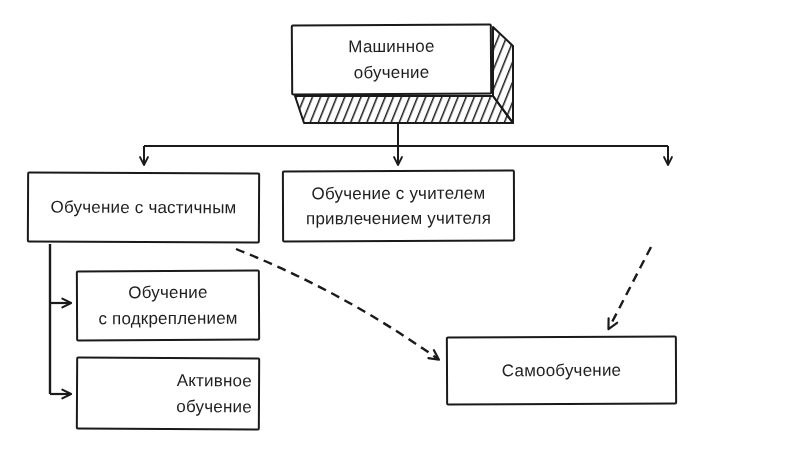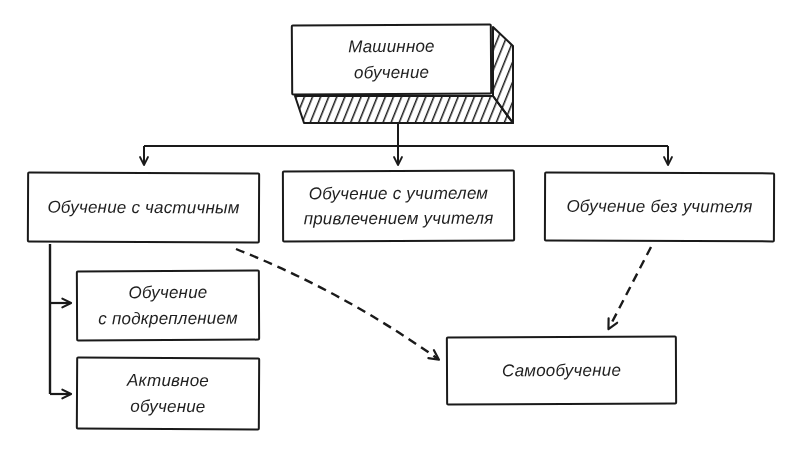--- a/index.html
+++ b/index.html
@@ -7,21 +7,20 @@
     padding: 0;
     background: #ffffff;
   }
   .canvas {
     position: relative;
     width: 800px;
     height: 466px;
     background: #ffffff;
     font-family: "Liberation Sans", "DejaVu Sans", sans-serif;
     overflow: hidden;
-    font-style: italic;
   }
   .connector-layer {
     position: absolute;
     left: 0;
     top: 0;
     width: 800px;
     height: 466px;
     z-index: 1;
   }
   .node {
@@ -43,21 +42,21 @@
   .node .label {
     white-space: pre-line;
     padding: 2px 6px;
   }
   
   .node--root          { left: 291px; top: 24px;  width: 201px; height: 71px; transform: rotate(-0.35deg); }
   .node--supervised    { left: 27px;  top: 172px; width: 233px; height: 71px; transform: rotate(0.25deg); }
   .node--semi          { left: 282px; top: 170px; width: 233px; height: 72px; transform: rotate(-0.2deg); }
   .node--unsupervised  { left: 544px; top: 172px; width: 231px; height: 70px; transform: rotate(0.2deg); }
   .node--reinforcement { left: 76px;  top: 270px; width: 184px; height: 71px; transform: rotate(-0.25deg); }
-  .node--active        { left: 76px;  top: 357px; width: 184px; height: 73px; transform: rotate(0.3deg); }
+  .node--active        { left: 76px;  top: 357px; width: 184px; height: 73px; transform: rotate(0.3deg); justify-content: flex-end; }
   .node--self          { left: 446px; top: 336px; width: 231px; height: 69px; transform: rotate(-0.25deg); }
 </style>
 </head>
 <body>
 
 <div class="canvas">
 
   <svg class="connector-layer" viewBox="0 0 800 466" xmlns="http://www.w3.org/2000/svg">
     <defs>
       <pattern id="hatch" patternUnits="userSpaceOnUse" width="7.5" height="7.5" patternTransform="rotate(22)">
@@ -93,23 +92,20 @@
 
   <div class="node node--supervised">
     <span class="label">Обучение с частичным</span>
   </div>
 
   <div class="node node--semi">
     <span class="label">Обучение с учителем
 привлечением учителя</span>
   </div>
 
-  <div class="node node--unsupervised">
-    <span class="label">Обучение без учителя</span>
-  </div>
 
   <div class="node node--reinforcement">
     <span class="label">Обучение
 с подкреплением</span>
   </div>
 
   <div class="node node--active">
     <span class="label">Активное
 обучение</span>
   </div>

